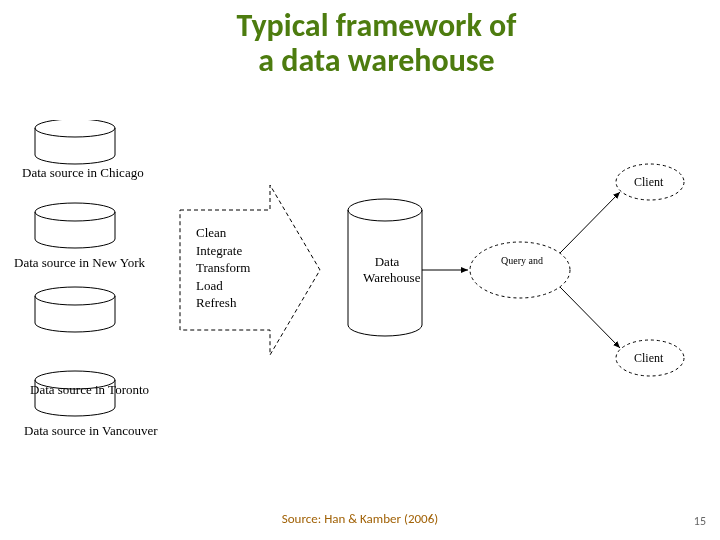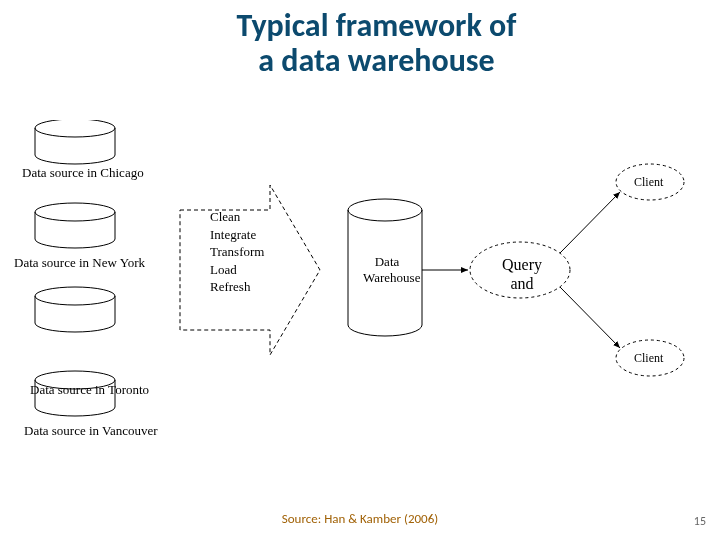--- a/index.html
+++ b/index.html
@@ -12,21 +12,21 @@
     position: relative;
     overflow: hidden;
   }
   .title {
     text-align: center;
     font-weight: bold;
     font-size: 32px;
     margin-top: 8px;
     line-height: 1.1;
     font-family: Calibri, Arial, sans-serif;
-    color: #0c4a6e;
+    color: #4d7c0f;
     padding-left: 33px;
   }
   .diagram {
     position: absolute;
     left: 0;
     top: 120px;
     width: 720px;
     height: 370px;
   }
   .source-citation {
@@ -113,36 +113,36 @@
     <ellipse cx="650" cy="238" rx="34" ry="18" fill="none" stroke="#000" stroke-width="1" stroke-dasharray="3,3"></ellipse>
   </svg>
 
   
   <div class="label" style="left:22px; top:45px;">Data source in Chicago</div>
   <div class="label" style="left:14px; top:135px;">Data source in New York</div>
   <div class="label" style="left:30px; top:219px;margin-top:43px;">Data source in Toronto</div>
   <div class="label" style="left:24px; top:303px;">Data source in Vancouver</div>
 
   
-  <div class="etl-text" style="left:196px; top:88px;margin-left:14px;">
+  <div class="etl-text" style="left:196px; top:104px;">
     <div>Clean</div>
     <div>Integrate</div>
     <div>Transform</div>
     <div>Load</div>
     <div>Refresh</div>
   </div>
 
   
   <div class="label" style="left:363px; top:134px; text-align:center; width:48px;">
     <div>Data</div>
     <div>Warehouse</div>
   </div>
 
   
-  <div class="label" style="left:490px; top:135px; text-align:center; width:64px; font-size:16px; line-height:1.2;">
+  <div class="label" style="left:490px; top:135px; text-align:center; width:64px; font-size:10px; line-height:1.2;">
     <div>Query and</div>
   </div>
 
   
   <div class="label" style="left:634px; top:55px; font-size:12px;">Client</div>
   <div class="label" style="left:634px; top:231px; font-size:12px;">Client</div>
 </div>
 
 <div class="source-citation">Source: Han &amp; Kamber (2006)</div>
 <div class="page-num">15</div>

